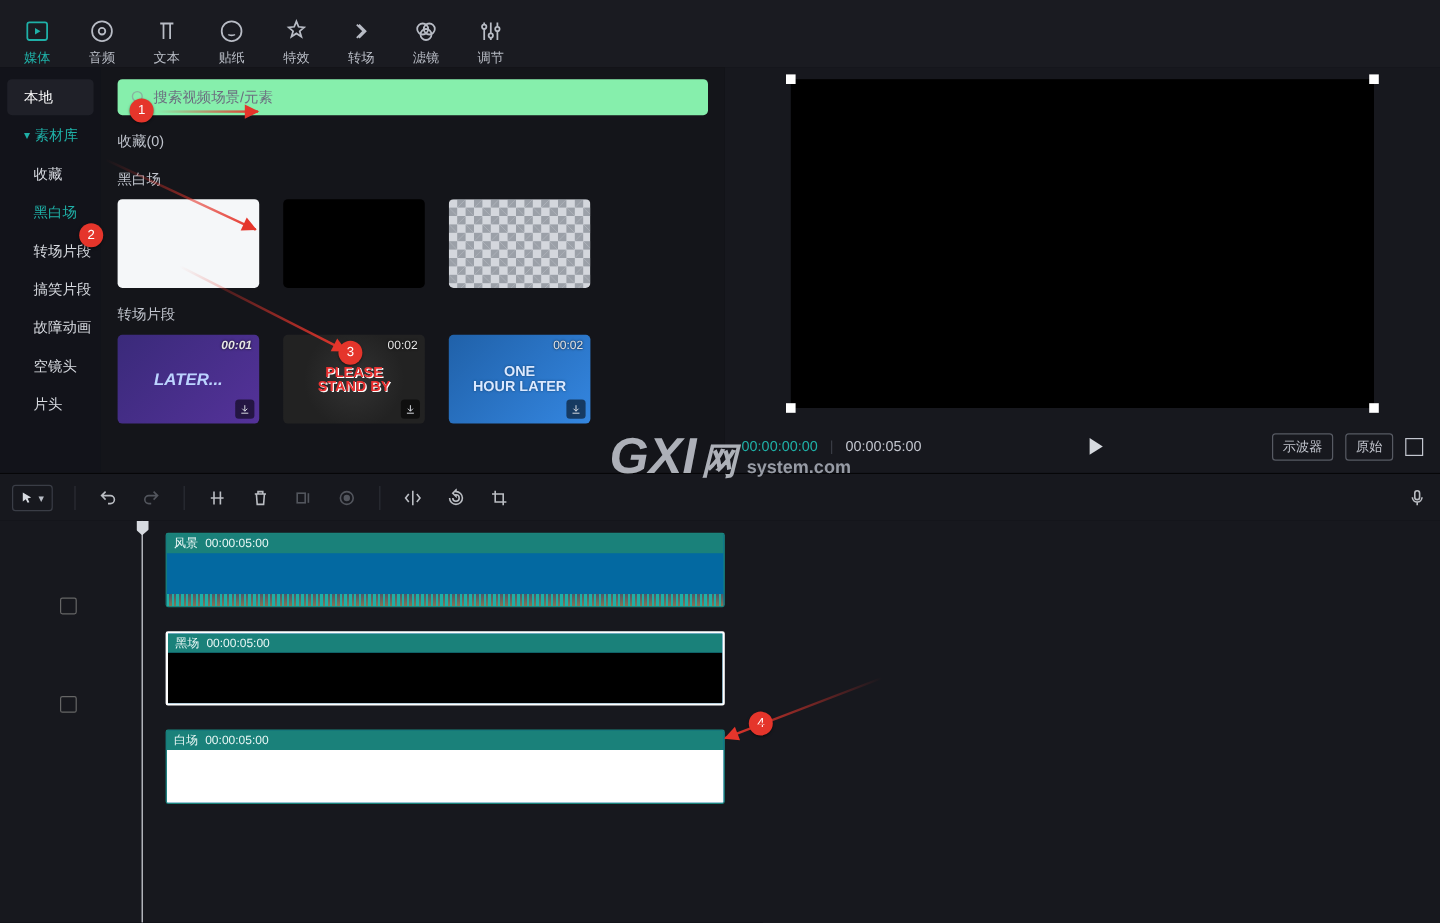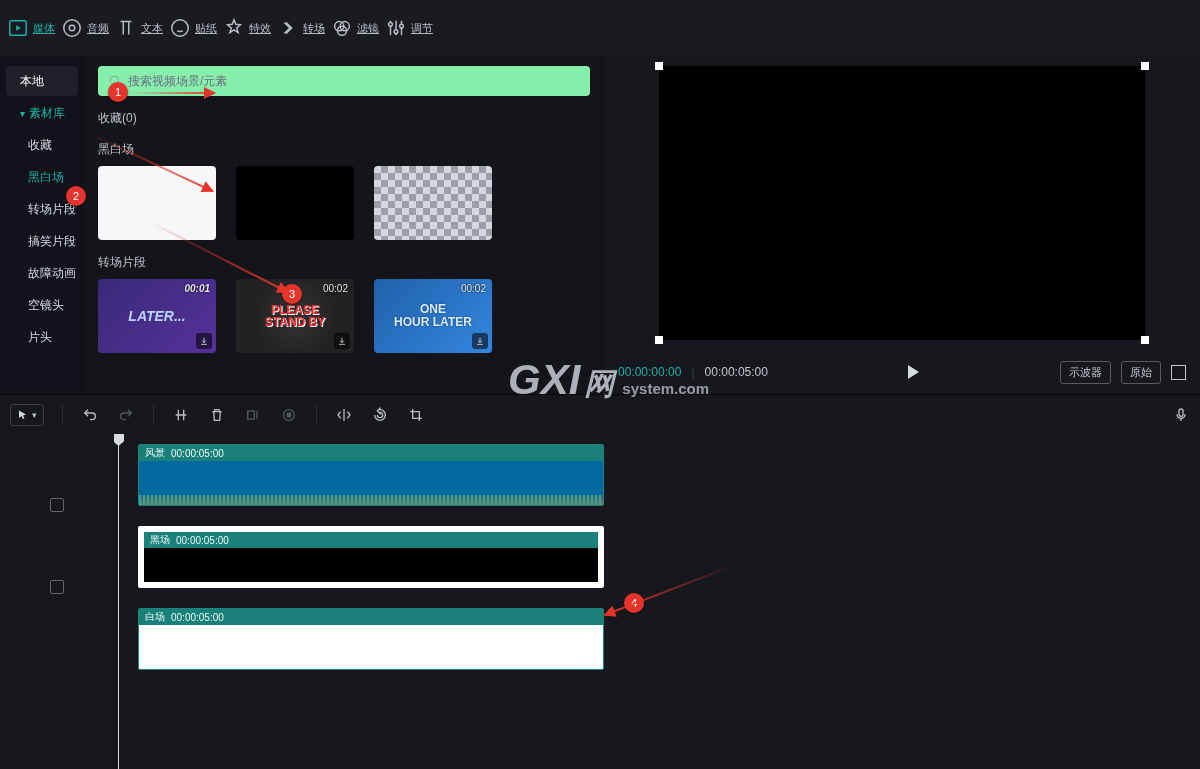--- a/index.html
+++ b/index.html
@@ -1,20 +1,20 @@
 <!DOCTYPE html>
 <html><head>
 <meta charset="utf-8">
 <style>
 * { box-sizing: border-box; margin: 0; padding: 0; }
 body { background: #0f1014; color: #b8bcc5; font-family: "Microsoft YaHei", sans-serif; font-size: 12px; width: 1200px; height: 769px; overflow: hidden; position: relative; }
 
 
 .top-tabs { display: flex; height: 56px; background: #1a1b21; align-items: end; padding: 0 4px; gap: 0; }
-.top-tab { width: 54px; height: 56px; display: flex; flex-direction: row; align-items: center; justify-content: center; gap: 4px; color: #b8bcc5; cursor: pointer; text-decoration: underline; }
+.top-tab { width: 54px; height: 56px; display: flex; flex-direction: column; align-items: center; justify-content: flex-end; gap: 4px; color: #b8bcc5; cursor: pointer; }
 .top-tab.active { color: #1fb0a7; }
 .top-tab .ic { width: 22px; height: 22px; display: flex; align-items: center; justify-content: center; }
 .top-tab .lbl { font-size: 11px; }
 
 
 .main { display: flex; height: 338px; }
 .left-pane { width: 604px; display: flex; background: #14151a; }
 .side-nav { width: 84px; background: #12131a; display: flex; flex-direction: column; padding: 10px 6px; gap: 2px; }
 .side-item { height: 30px; display: flex; align-items: center; padding-left: 14px; color: #d7dae0; cursor: pointer; border-radius: 4px; font-size: 12px; }
 .side-item.indent { padding-left: 22px; }
@@ -67,21 +67,21 @@
 .ruler { height: 30px; position: relative; }
 .ruler .tick { position:absolute; top:12px; font-size:10px; color:#8a8e98;}
 .playhead{ position:absolute; top:0; bottom:0; width:1px; background:#d7dae0; left:4px;}
 .playhead::before{ content:""; position:absolute; top:0; left:-5px; width:11px; height:12px; background:#d7dae0; clip-path: polygon(0 0,100% 0,100% 60%,50% 100%,0 60%); }
 
 .track-block{ height:82px; display:flex; align-items:center; }
 .tl-left .track-block{ justify-content:center; gap:10px; }
 .lock-ic{ width:14px;height:14px;border:1px solid #666;border-radius:2px;}
 .tl-right .track-block{ position:relative; }
 .clip{ position:absolute; left:4px; top:10px; height:62px; border:1px solid #1b847b; border-radius:2px; overflow:hidden; background:#0369a1;margin-left:20px; }
-.clip.selected{ border:6px solid #ffffff; }
+.clip.selected{ border:2px solid #ffffff; }
 .clip-head{ height:16px; background:#1a817a; color:#eaf7f5; font-size:10px; display:flex; align-items:center; padding:0 6px; gap:6px;}
 .clip-body{ height:calc(100% - 16px); }
 .clip-body.black{ background:#000; }
 .clip-body.white{ background:#fff; }
 .clip-body.sunset{ background: linear-gradient(180deg,#4c5768 0%,#b58a47 40%,#d69553 55%,#3a3e43 75%,#1c2327 100%); background-size: 46px 100%; }
 .clip-body.sunset::after{ content:""; display:block; height:12px; background: repeating-linear-gradient(90deg,#1fb0a7 0 2px,transparent 2px 4px); margin-top:34px;}
 .cover-btn{ background:#2a2c35; border-radius:3px; padding:6px 10px; color:#d7dae0;}
 
 
 .annot{ position:absolute; pointer-events:none; z-index:50;}

